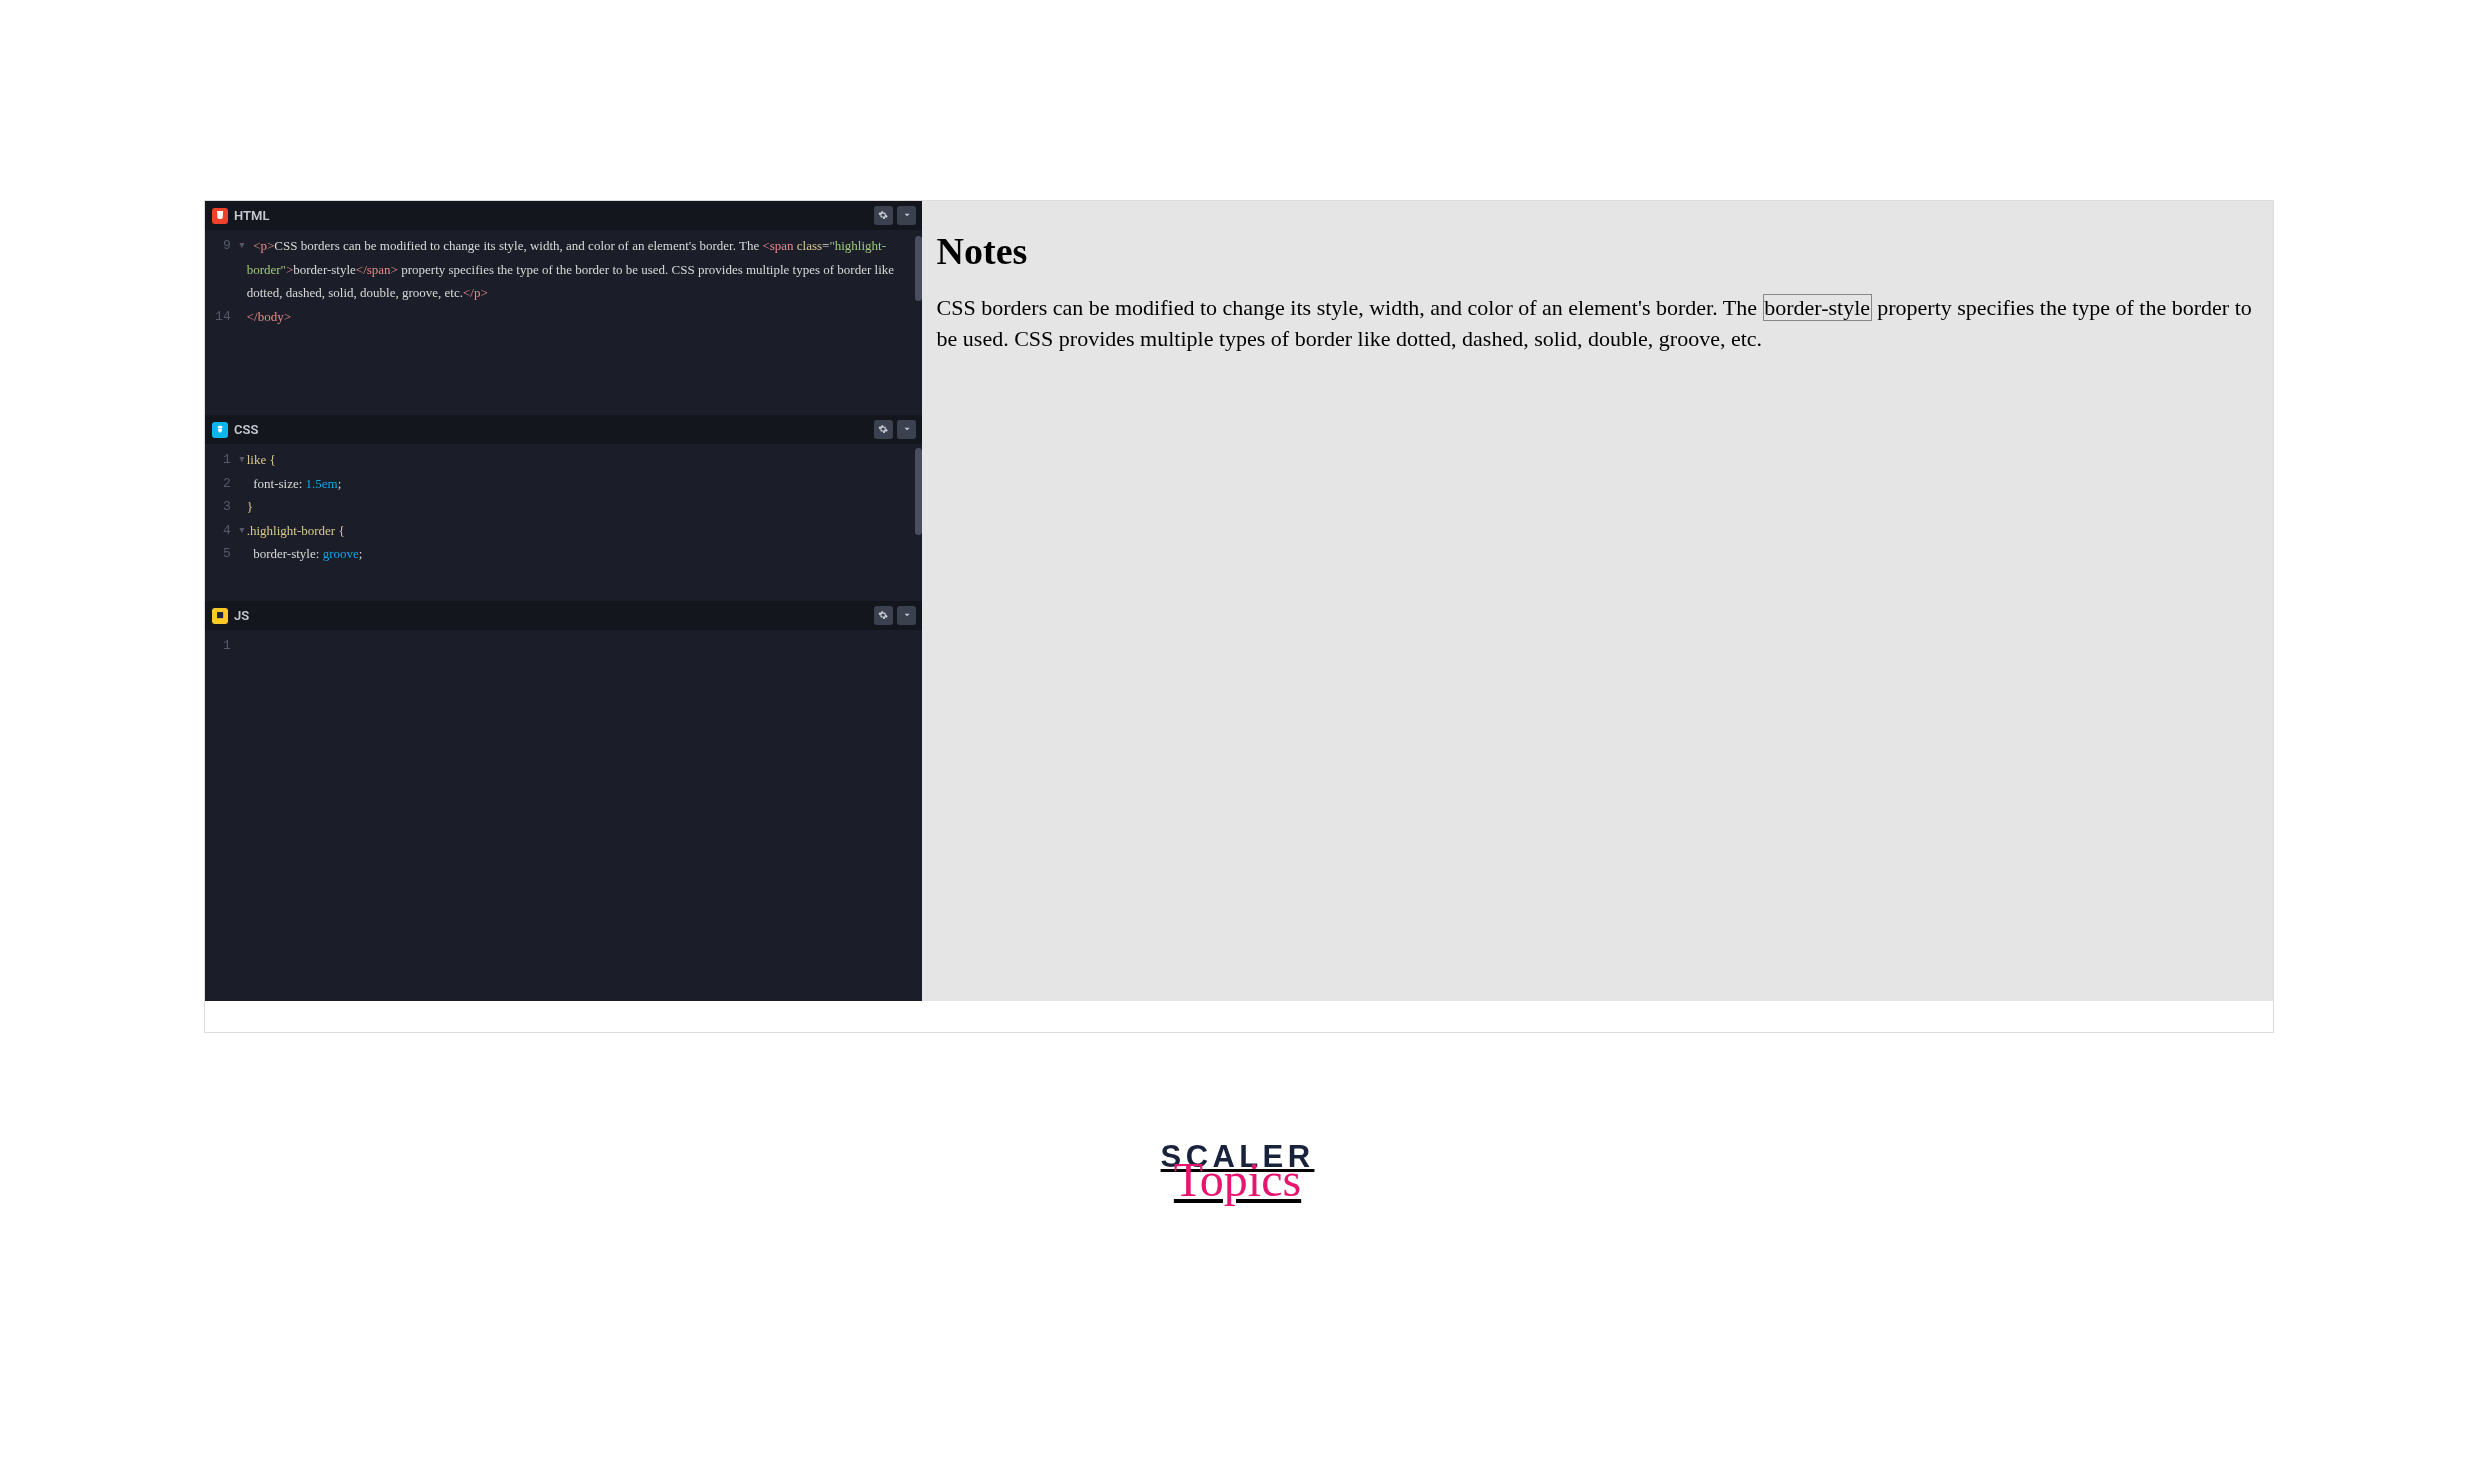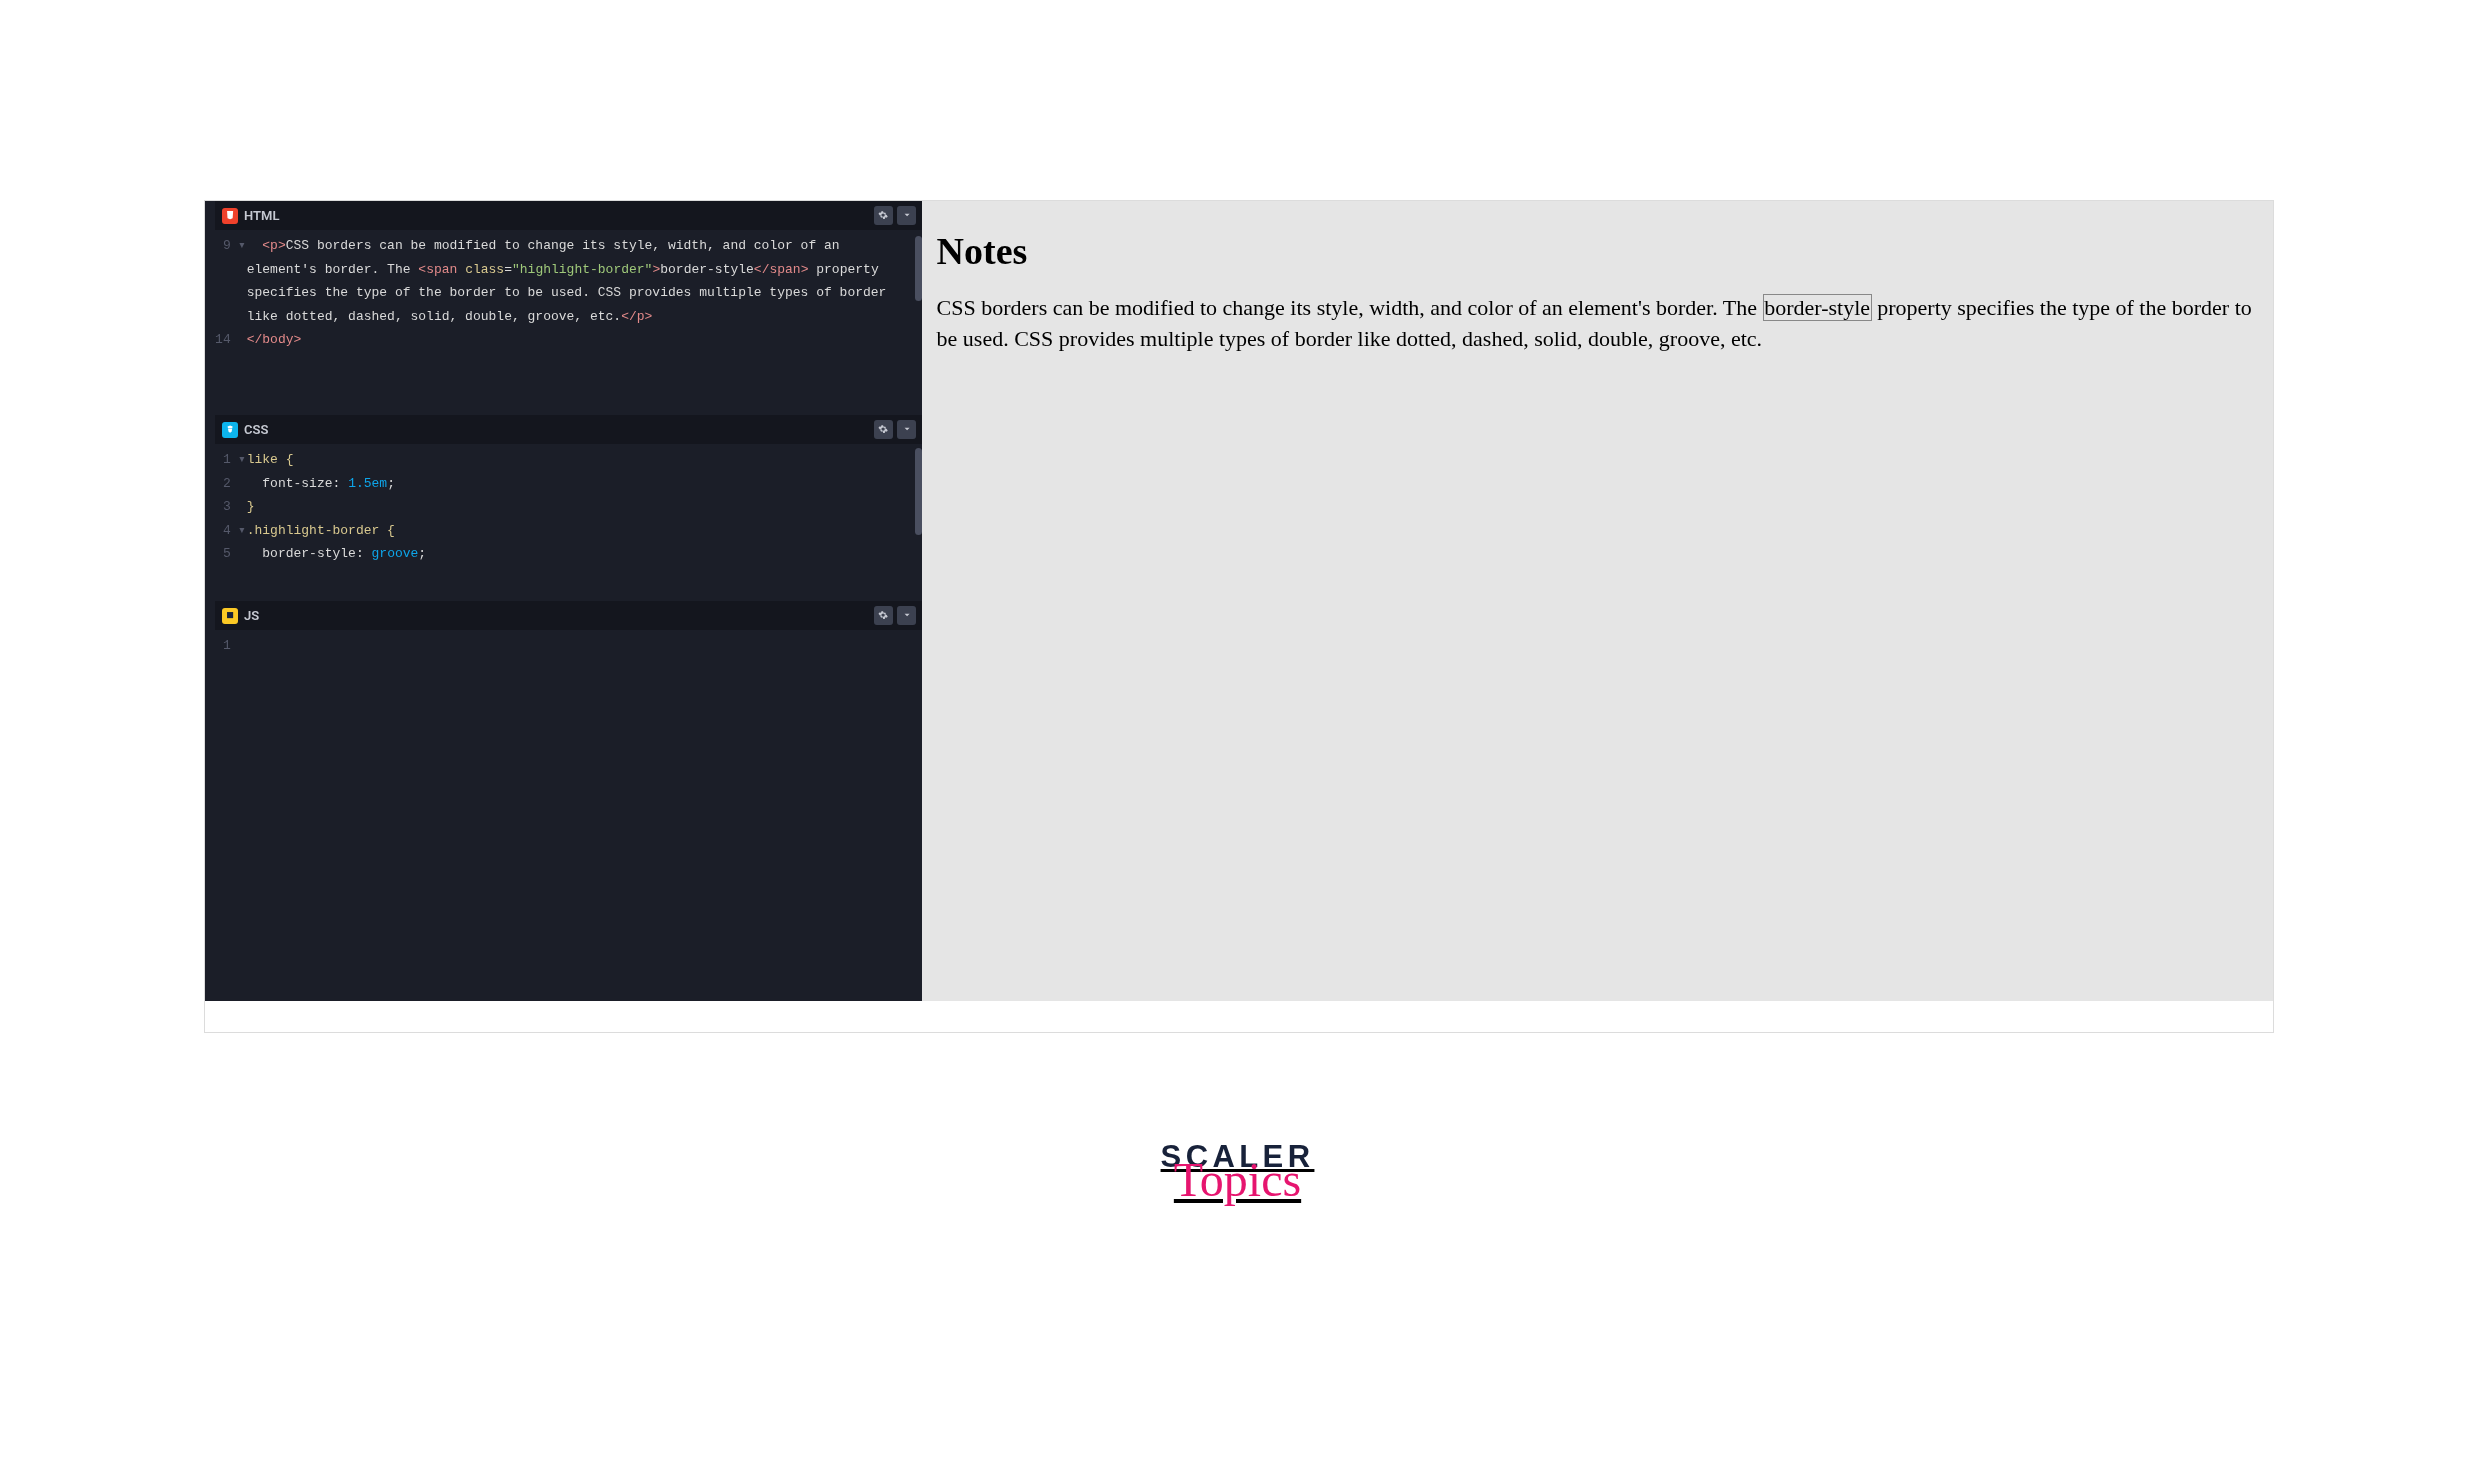--- a/index.html
+++ b/index.html
@@ -25,21 +25,20 @@
   height:800px;
   background:#1b1e28;
 }
 .panel-header {
   background:#14161e;
   height:29px;
   display:flex;
   align-items:center;
   justify-content:space-between;
   padding:0 5.8px 0 7.3px;
-  margin-left:10px;
 }
 .panel-title {
   display:flex;
   align-items:center;
   gap:5.8px;
   color:#c6c9d2;
   font-size:13px;
   font-weight:600;
 }
 .badge { width:16px; height:16px; border-radius:2.9px; display:flex; align-items:center; justify-content:center; }
@@ -47,21 +46,21 @@
 .badge-css  { background:#0db5ed; }
 .badge-js   { background:#fbc925; }
 .badge-svg  { width:10.2px; height:10.2px; }
 .panel-ctrl { display:flex; gap:4.4px; }
 .ctrl-btn { width:19px; height:19px; background:#3c4150; border-radius:2.9px; display:flex; align-items:center; justify-content:center; cursor:pointer; }
 .ctrl-btn svg { width:10.2px; height:10.2px; fill:#c6c9d2; }
 .code-area { font-family:Menlo,Consolas,"Courier New",monospace; font-size:13px; line-height:1.8; color:#dadada; padding:4.4px 0 4.4px 0; position:relative; }
 .code-line { display:flex; }
 .ln { width:33px; text-align:right; color:#55596a; padding-right:7.3px; user-select:none; flex-shrink:0; }
 .gut { width:8.7px; color:#55596a; flex-shrink:0; }
-.code { white-space:pre-wrap; flex:1; padding-right:12px; }
+.code { white-space:pre-wrap; flex:1; padding-right:12px;font-family:Liberation Serif, serif; }
 .t-tag   { color:#e38a8a; }
 .t-attr  { color:#d9c98f; }
 .t-str   { color:#9fc97a; }
 .t-sel   { color:#d9c98f; }
 .t-prop  { color:#dadada;margin-top:42px; }
 .t-val   { color:#0ea5e9; }
 .scroll-thumb { position:absolute; right:0; width:7.3px; background:#4a4f60; border-radius:3.6px; }
 .panel-html { height:214px; position:relative; }
 .panel-css  { height:186px; position:relative; }
 .panel-js   { flex:1; position:relative; }

